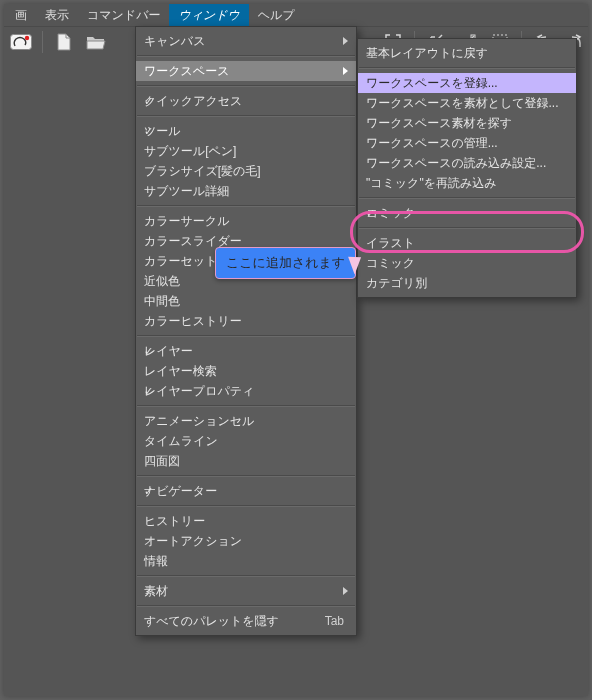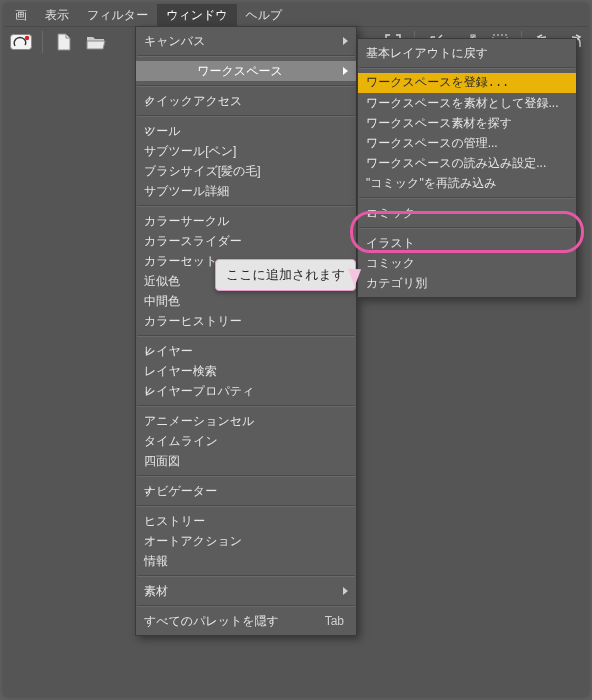--- a/index.html
+++ b/index.html
@@ -30,22 +30,23 @@
     padding-left: 2px;
     border-bottom: 1px solid #4a4a4a;
   }
   .menubar .mitem {
     padding: 0 9px;
     height: 22px;
     line-height: 22px;
     cursor: default;
   }
   .menubar .mitem.active {
-    background: #404040;
+    background: #0369a1;
     color: #fff;
+    font-style: italic;
   }
   
   .toolbar {
     height: 30px;
     background: #555555;
     border-bottom: 1px solid #404040;
     display: flex;
     align-items: center;
     gap: 6px;
     padding-left: 4px;
@@ -84,21 +85,20 @@
     cursor: default;
   }
   .menu .row.with-sc { padding-right: 68px; }
   .menu .row .sc {
     position: absolute; right: 12px; top: 0;
     color: #d0d0d0;
   }
   .menu .row.highlight {
     background: #878787;
     color: #fff;
-    text-align: center;
   }
   .menu .row.checked::before {
     content: "✓";
     position: absolute;
     left: 8px; top: 0;
     font-size: 11px;
     color: #e8e8e8;
   }
   .menu .row.has-sub::after {
     content: "";
@@ -111,66 +111,64 @@
   .menu .row.has-sub.highlight::after { border-left-color: #fff; }
   .menu .sep {
     height: 1px;
     margin: 4px 1px;
     background: #4a4a4a;
     border-bottom: 1px solid #6a6a6a;
   }
 
   
   #submenu .row.pink {
-    background: #eab308;
+    background: #c4b5fd;
     color: #2b2b2b;
-    font-family: Liberation Mono, monospace;
   }
 
   
   .ring {
     position: absolute;
     border: 3px solid #e756a7;
     border-radius: 20px;
     pointer-events: none;
   }
 
   
   .callout {
     position: absolute;
-    background: #e5e5e5;
+    background: #3b82f6;
     color: #2a2a2a;
     border: 1px solid #e49ac7;
     border-radius: 4px;
     padding: 6px 10px;
     font-size: 13px;
     box-shadow: 0 2px 4px rgba(0,0,0,0.3);
     pointer-events: none;
-    margin-top: 12px;
   }
   .callout::after {
     content: "";
     position: absolute;
     right: -8px; top: 6px;
     border-left: 12px solid #f6c4e2;
     border-top: 5px solid transparent;
     border-bottom: 14px solid transparent;
     transform: rotate(-20deg);
   }
 
 </style>
 </head>
 <body>
 
 <div class="wrap">
 
   <div class="menubar">
     <div class="mitem">画</div>
     <div class="mitem">表示</div>
-    <div class="mitem">フィルター</div>
+    <div class="mitem">コマンドバー</div>
     <div class="mitem active">ウィンドウ</div>
     <div class="mitem">ヘルプ</div>
   </div>
 
   <div class="toolbar">
     <div class="tbtn">
       <svg width="22" height="16" viewBox="0 0 22 16">
         <rect x="0.5" y="0.5" width="21" height="15" rx="3" fill="#f4f4f4" stroke="#888"></rect>
         <path d="M5 12 Q3 8 6 5 Q10 2 14 5 Q17 8 15 11" fill="none" stroke="#333" stroke-width="1.4"></path>
         <circle cx="17" cy="4" r="2.2" fill="#d22"></circle>

